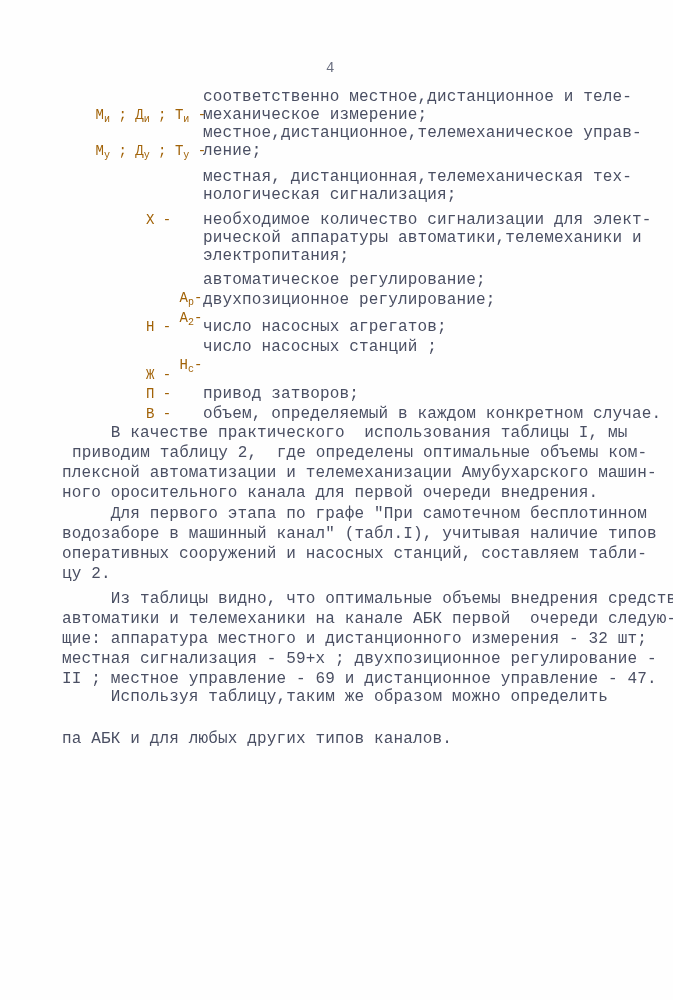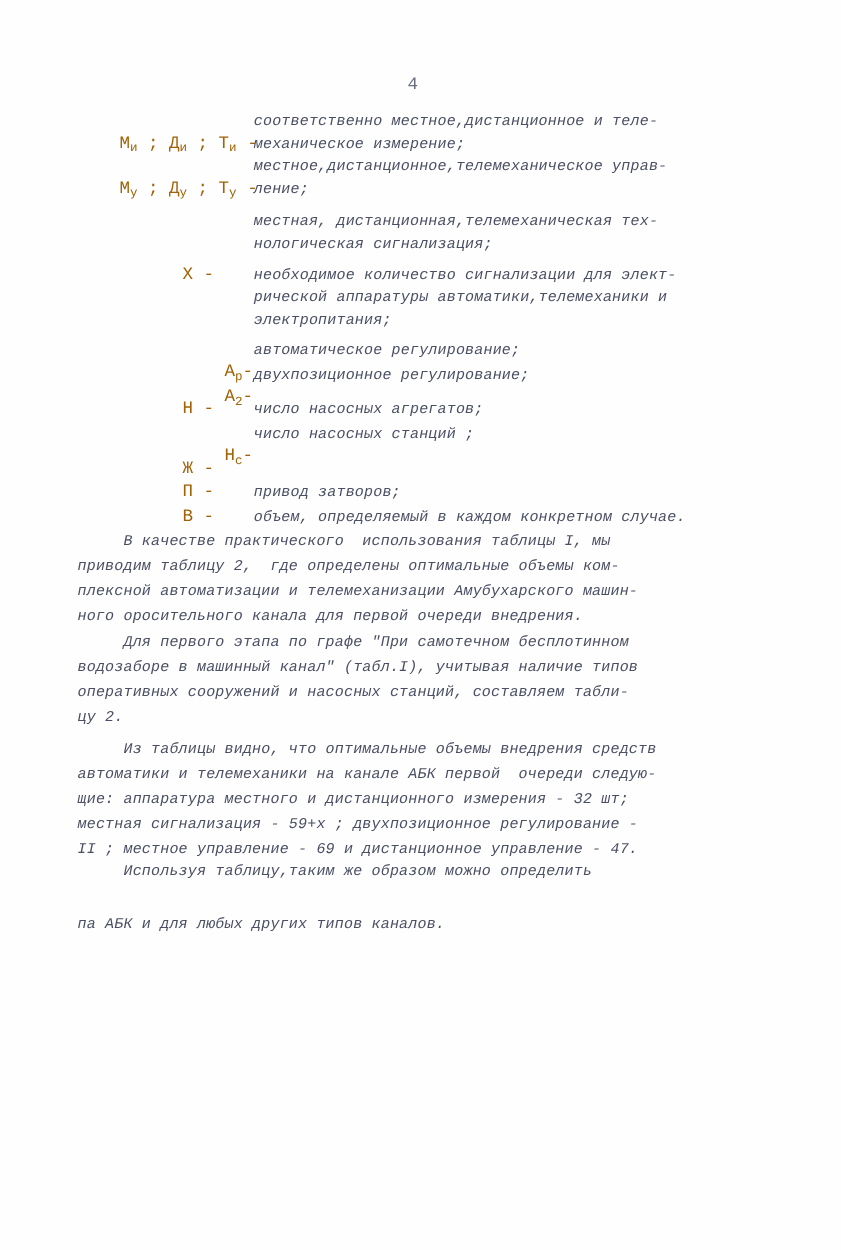--- a/index.html
+++ b/index.html
@@ -22,25 +22,24 @@
   }
   .page-number {
     position: absolute;
     top: 60px;
     left: 326px;
     font-size: 14px;
     color: #6a6f80;
   }
   .line {
     position: absolute;
-    font-size: 12px;
+    font-size: 16px;
     white-space: pre;
     letter-spacing: 0.15px;
     line-height: 18px;
-    font-style: italic;
   }
   .sym {
     position: absolute;
     font-size: 14px;
     white-space: pre;
     line-height: 18px;
     color: #a16207;
     text-align: center;
   }
   .sym sub {
@@ -95,21 +94,21 @@
 
   <div class="sym" style="top:366px; left:146px;">Ж -</div>
 
   <div class="sym" style="top:385px; left:146px;">П -</div>
   <div class="line" style="top:385px; left:203px;">привод затворов;</div>
 
   <div class="sym" style="top:405px; left:146px;">В -</div>
   <div class="line" style="top:405px; left:203px;">объем, определяемый в каждом конкретном случае.</div>
 
   <div class="line" style="top:424px; left:62px;">     В качестве практического  использования таблицы I, мы</div>
-  <div class="line" style="top:444px; left:62px;">приводим таблицу 2,  где определены оптимальные объемы ком-</div>
+  <div class="line" style="top:444px; left:72px;">приводим таблицу 2,  где определены оптимальные объемы ком-</div>
   <div class="line" style="top:464px; left:62px;">плексной автоматизации и телемеханизации Амубухарского машин-</div>
   <div class="line" style="top:484px; left:62px;">ного оросительного канала для первой очереди внедрения.</div>
 
   <div class="line" style="top:505px; left:62px;">     Для первого этапа по графе "При самотечном бесплотинном</div>
   <div class="line" style="top:525px; left:62px;">водозаборе в машинный канал" (табл.I), учитывая наличие типов</div>
   <div class="line" style="top:545px; left:62px;">оперативных сооружений и насосных станций, составляем табли-</div>
   <div class="line" style="top:565px; left:62px;">цу 2.</div>
 
   <div class="line" style="top:590px; left:62px;">     Из таблицы видно, что оптимальные объемы внедрения средств</div>
   <div class="line" style="top:610px; left:62px;">автоматики и телемеханики на канале АБК первой  очереди следую-</div>

